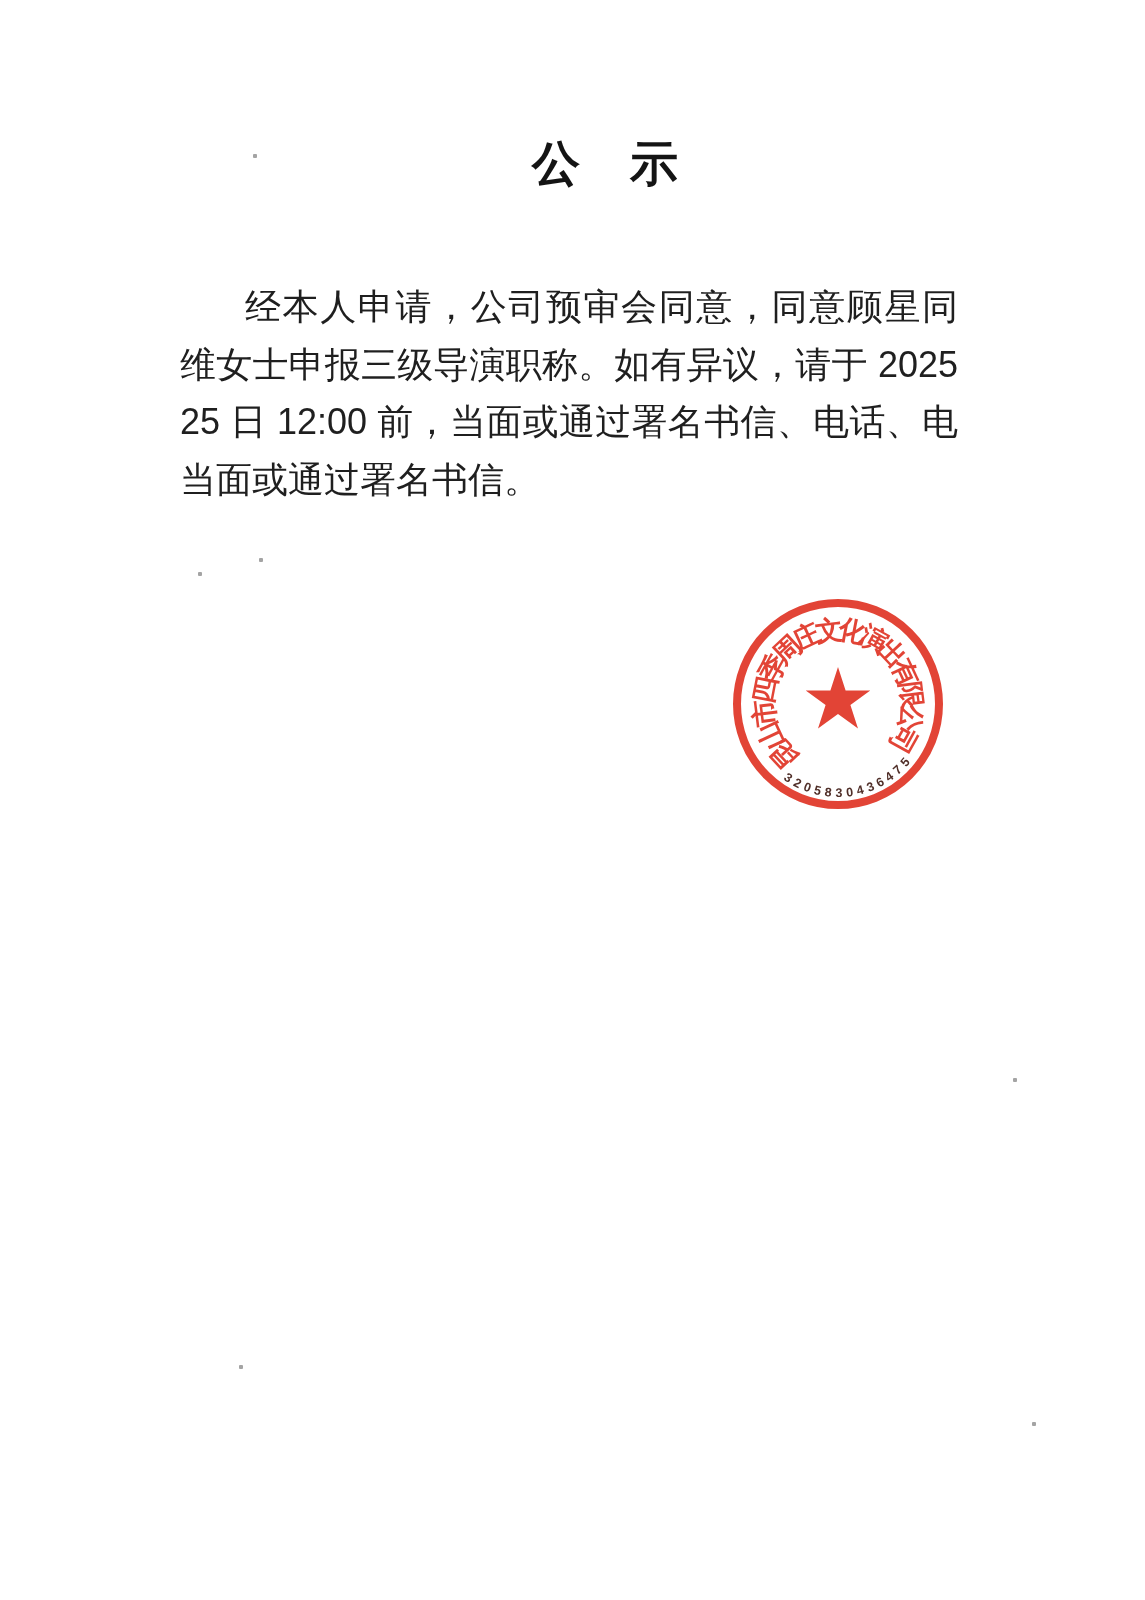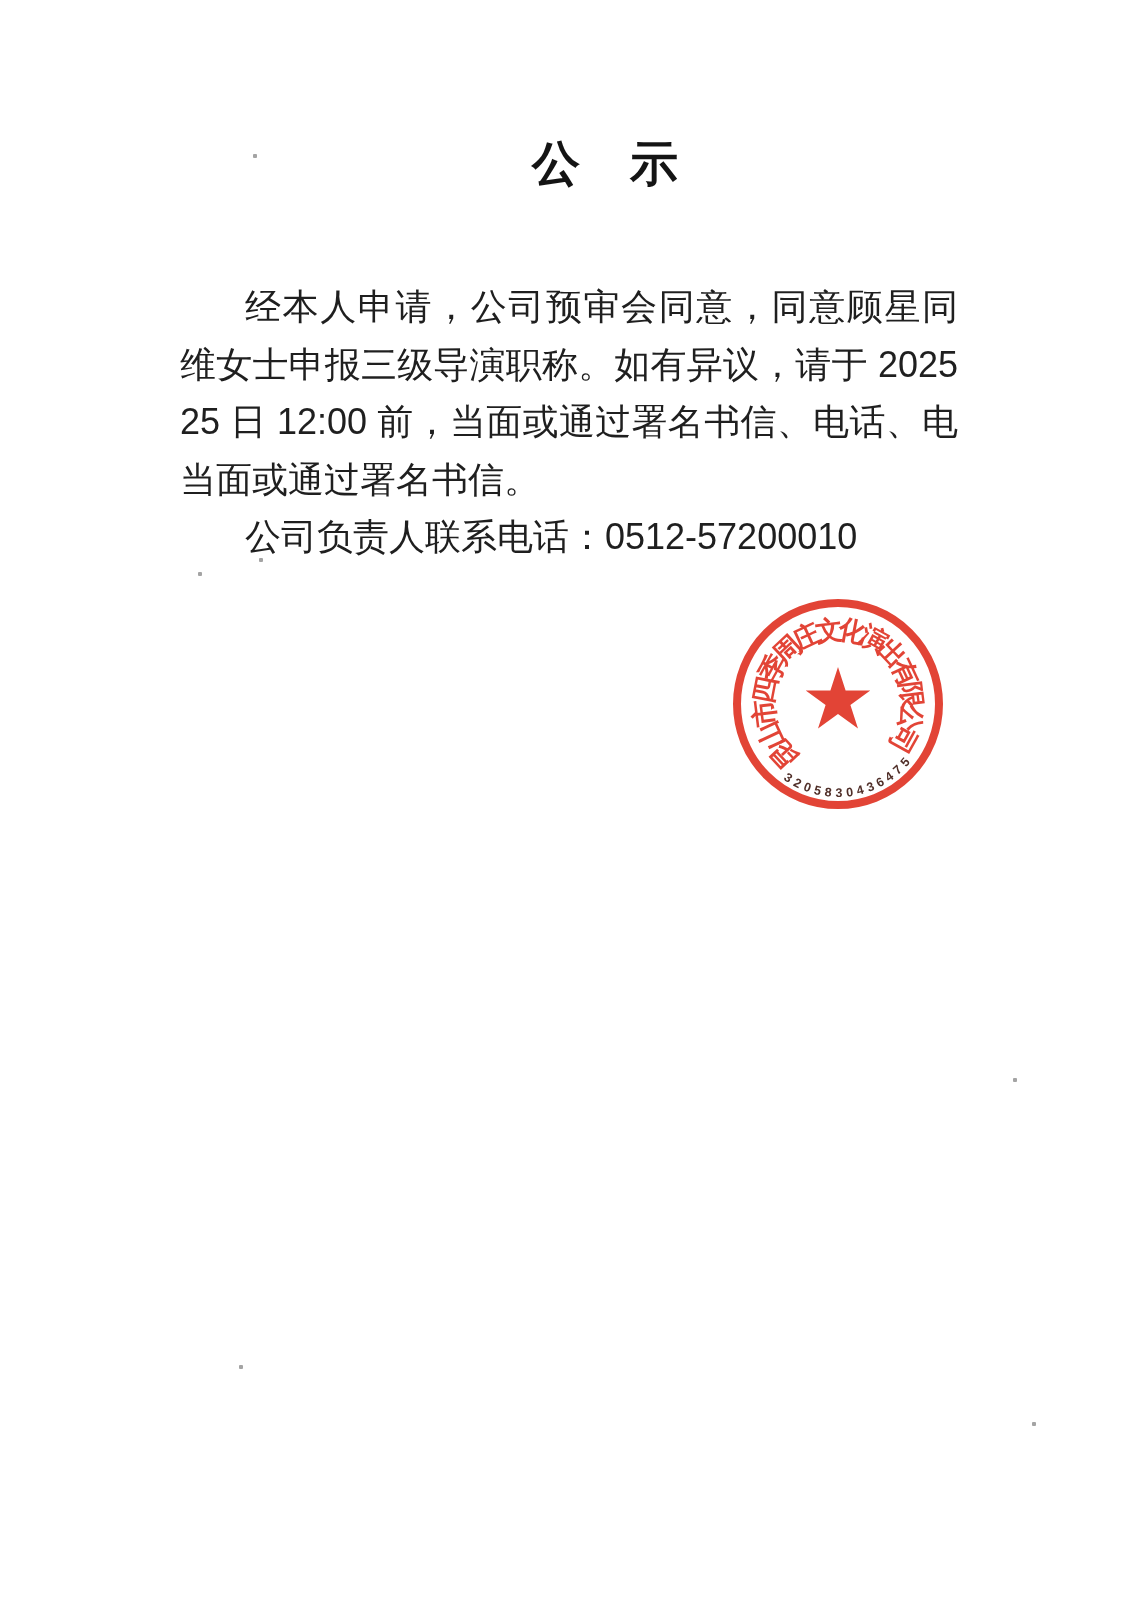--- a/index.html
+++ b/index.html
@@ -82,21 +82,20 @@
 
 <div class="page">
 
   <h1 class="doc-title">公　示</h1>
 
   <div class="body-text">
     <p class="line jl ind">经本人申请，公司预审会同意，同意顾星同志和李维</p>
     <p class="line jl">维女士申报三级导演职称。如有异议，请于 2025 年 5 月</p>
     <p class="line jl">25 日 12:00 前，当面或通过署名书信、电话、电子邮件向</p>
     <p class="line">当面或通过署名书信。</p>
-    <p class="line ind">公司负责人联系电话：0512-57200010</p>
   </div>
 
   <svg id="company-seal" viewBox="-115 -115 230 230" xmlns="http://www.w3.org/2000/svg">
     <circle id="seal-ring" cx="0" cy="0" r="101" fill="none" stroke-width="8" stroke="#e13a2b"></circle>
     <polygon id="seal-star" transform="translate(0,-3)" points="0,-34 7.6,-10.5 32.3,-10.5 12.4,4 20,27.5 0,13 -20,27.5 -12.4,4 -32.3,-10.5 -7.6,-10.5" fill="#e13a2b"></polygon>
     <g id="seal-name-arc" fill="#e13a2b">
         <text class="seal-char" transform="rotate(-133) translate(0,-65)">昆</text>
         <text class="seal-char" transform="rotate(-115) translate(0,-65)">山</text>
         <text class="seal-char" transform="rotate(-97) translate(0,-65)">市</text>
         <text class="seal-char" transform="rotate(-79) translate(0,-65)">四</text>

